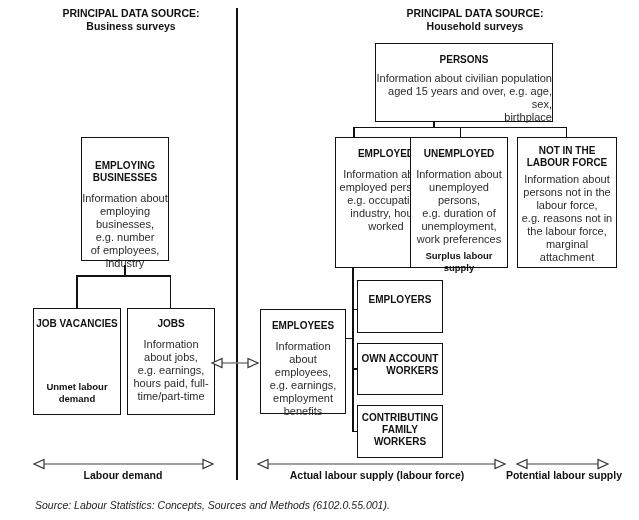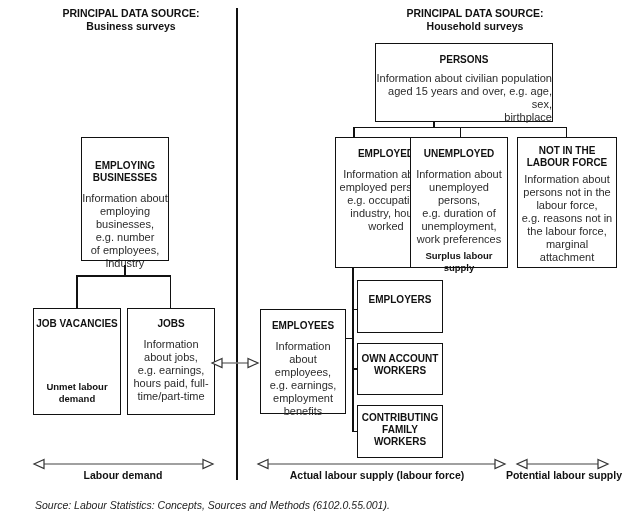--- a/index.html
+++ b/index.html
@@ -167,21 +167,21 @@
 employees,
 e.g. earnings,
 employment
 benefits</div>
   </div>
 
   <div class="box" style="left:357px;top:280px;width:86px;height:53px;padding-top:13px;">
     <div class="box-title">EMPLOYERS</div>
   </div>
 
-  <div class="box" style="left:357px;top:343px;width:86px;height:52px;padding-top:9px;">
+  <div class="box" style="left:357px;top:343px;width:86px;height:52px;padding-top:9px;text-align:right;">
     <div class="box-title">OWN ACCOUNT
 WORKERS</div>
   </div>
 
   <div class="box" style="left:357px;top:405px;width:86px;height:53px;padding-top:6px;">
     <div class="box-title">CONTRIBUTING
 FAMILY
 WORKERS</div>
   </div>
 

